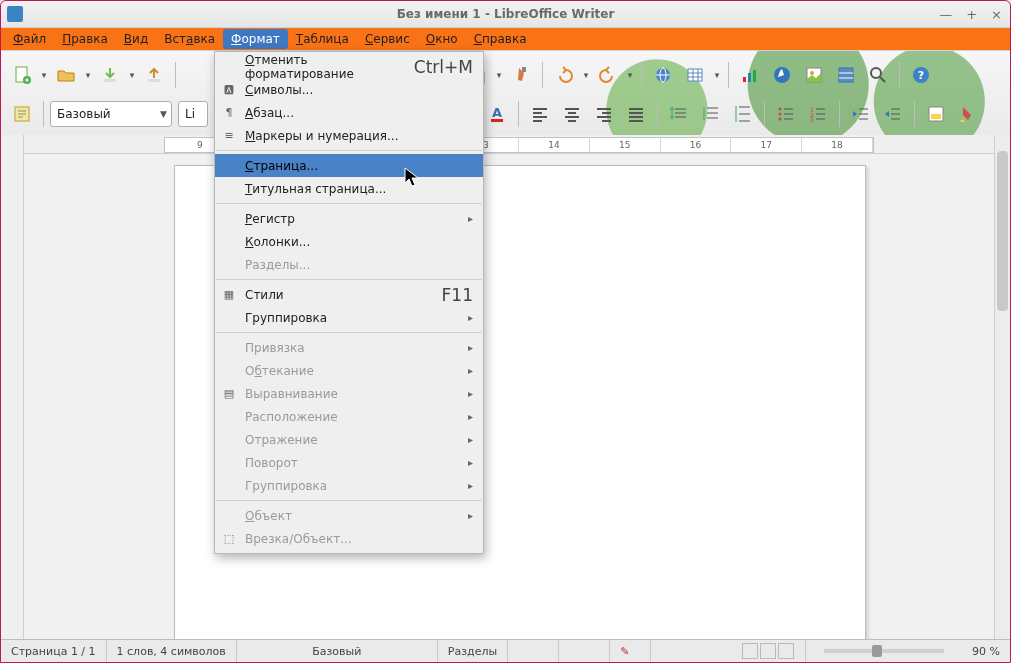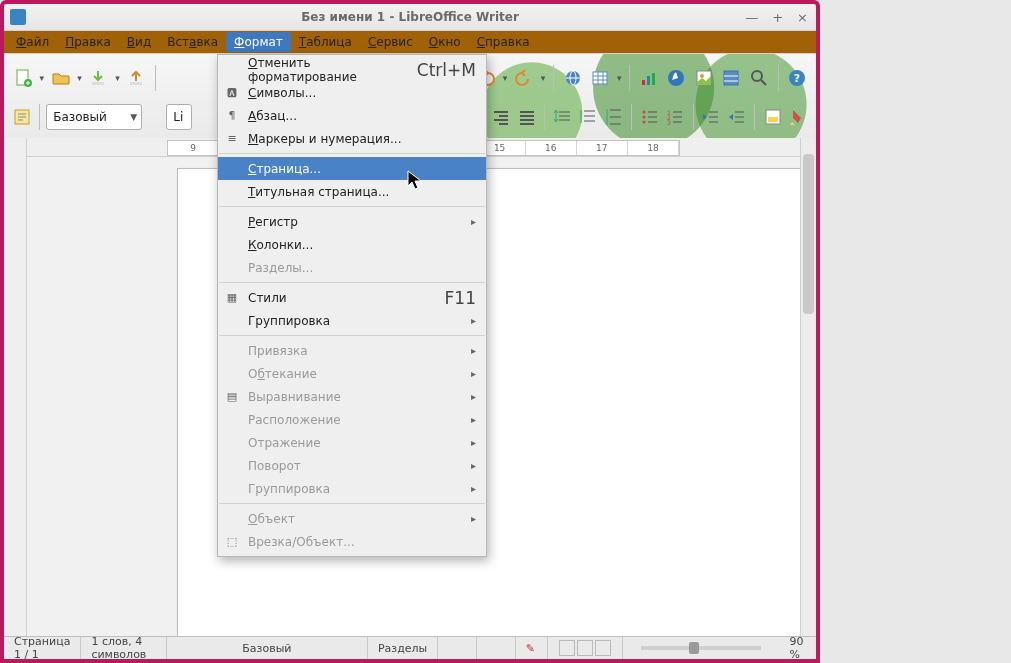--- a/index.html
+++ b/index.html
@@ -1,24 +1,24 @@
 <!DOCTYPE html>
 <html><head>
 <meta charset="utf-8">
 <style>
   html,body{margin:0;padding:0;width:1011px;height:663px;font-family:"DejaVu Sans","Liberation Sans",Arial,sans-serif;font-size:12px;color:#222;background:#e8e8e8;overflow:hidden;user-select:none}
-  .window{position:relative;width:820px;height:663px;background:#e8e8e8;border:4px solid #be185d;border-radius:6px 6px 0 0;box-sizing:border-box}
+  .window{position:relative;width:1011px;height:663px;background:#e8e8e8;border:1px solid #be185d;border-radius:6px 6px 0 0;box-sizing:border-box}
   
   .titlebar{height:26px;background:linear-gradient(#f2f2f2,#e6e6e6);border-bottom:1px solid #cfcfcf;border-radius:6px 6px 0 0;display:flex;align-items:center;justify-content:center;position:relative}
   .titlebar-text{color:#6a6a6a;font-weight:bold;font-size:12px}
   .win-controls{position:absolute;right:8px;top:0;height:26px;display:flex;align-items:center;gap:14px;color:#6a6a6a;font-size:13px}
   .win-controls span{cursor:pointer}
   .app-icon{position:absolute;left:6px;top:5px;width:16px;height:16px;background:#3b84c4;border-radius:2px}
   
-  .menubar{height:22px;background:#a16207;border-bottom:1px solid #d3d3d3;display:flex;align-items:center;padding:0 4px}
+  .menubar{height:22px;background:#f97316;border-bottom:1px solid #d3d3d3;display:flex;align-items:center;padding:0 4px}
   .menubar .mi{padding:3px 8px;cursor:pointer}
   .menubar .mi u{text-decoration:underline}
   .menubar .mi.active{background:#3e78c0;color:#fff;border-radius:3px}
   
   .toolbars{position:relative;height:84px;border-bottom:1px solid #b9b9b9;overflow:hidden}
   .leaves{position:absolute;inset:0;background:
     radial-gradient(circle at 80% 40%, rgba(60,140,40,0.55) 0 60px, transparent 61px),
     radial-gradient(circle at 65% 70%, rgba(90,170,60,0.55) 0 50px, transparent 51px),
     radial-gradient(circle at 92% 60%, rgba(70,150,50,0.55) 0 55px, transparent 56px),
     linear-gradient(#f6f6f6,#eaeaea)}
@@ -45,21 +45,21 @@
   
   .status{position:absolute;left:0;right:0;bottom:0;height:22px;background:#eaeaea;border-top:1px solid #bdbdbd;display:flex;align-items:center;font-size:11px;color:#444}
   .status .cell{padding:0 10px;border-right:1px solid #c9c9c9;height:22px;display:flex;align-items:center}
   .status .spacer{flex:1}
   .zoom-slider{width:120px;height:4px;background:#cfcfcf;position:relative;margin:0 8px}
   .zoom-slider .knob{position:absolute;left:40%;top:-4px;width:10px;height:12px;background:#9a9a9a;border-radius:2px}
   
   .dropdown{position:absolute;left:213px;top:50px;width:268px;background:#efefef;border:1px solid #b8b8b8;box-shadow:2px 4px 10px rgba(0,0,0,0.3);z-index:50;padding:3px 0}
   .dropdown .dmi{height:23px;display:flex;align-items:center;padding:0 10px 0 30px;position:relative;cursor:pointer;color:#222}
   .dropdown .dmi.disabled{color:#9a9a9a}
-  .dropdown .dmi.highlight{background:#4a82c8;color:#ffffff}
+  .dropdown .dmi.highlight{background:#4a82c8;color:#000000}
   .dropdown .dmi .ic{position:absolute;left:6px;top:3px;width:16px;height:16px;display:flex;align-items:center;justify-content:center;font-size:11px;color:#666}
   .dropdown .dmi .accel{margin-left:auto;color:#444;font-size:17px}
   .dropdown .dmi .sub{margin-left:auto;font-size:10px;color:#666}
   .dropdown hr{border:none;border-top:1px solid #d0d0d0;margin:3px 1px}
   .cursor{position:absolute;left:403px;top:166px;z-index:60;pointer-events:none}
   u{text-decoration:underline}
   .mini{width:14px;height:14px;border:1px solid #bbb;margin:0 1px;display:inline-block}
 </style>
 </head>
 <body>
@@ -210,21 +210,21 @@
           <svg viewBox="0 0 20 20">
             <rect x="3" y="3" width="14" height="14" fill="#f4e8a0" stroke="#c0a030"></rect>
             <path d="M6 7h8M6 10h8M6 13h5" stroke="#888"></path>
           </svg>
         </div>
       <div class="sep"></div>
       <div class="combo" style="width:110px">
           <span>Базовый</span>
           <span class="caret" style="margin-left:auto">▼</span>
         </div>
-      <div class="combo" style="width:18px;margin-left:22px;overflow:hidden">
+      <div class="combo" style="width:18px;margin-left:4px;overflow:hidden">
           <span>Li</span>
         </div>
 
       <div style="width:270px"></div>
       <div class="tbtn">
           <svg viewBox="0 0 20 20">
             <text x="10" y="13" text-anchor="middle" font-size="13" font-weight="bold" fill="#3b6fb5">A</text>
             <rect x="4" y="15" width="12" height="3" fill="#d22"></rect>
           </svg>
         </div>

